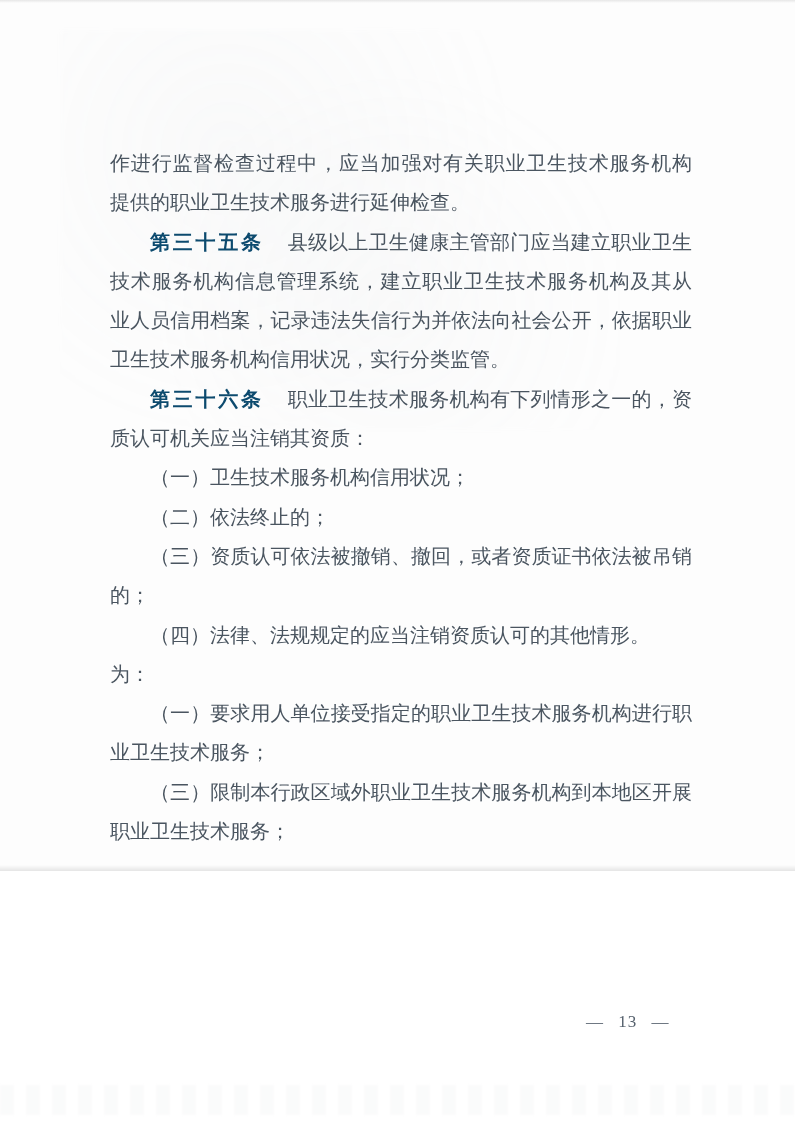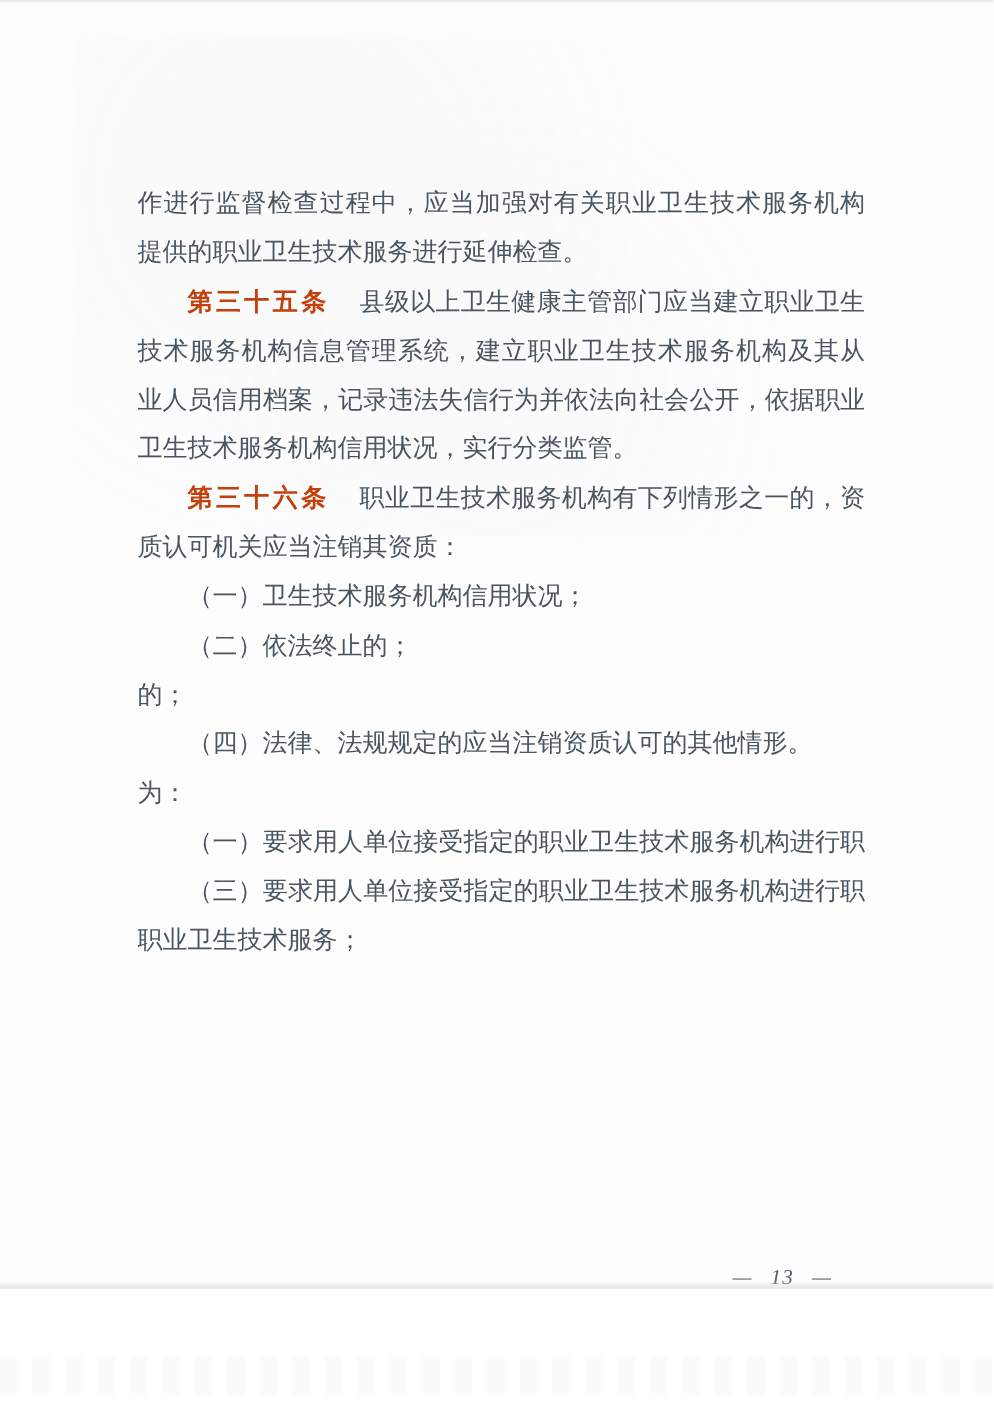--- a/index.html
+++ b/index.html
@@ -6,21 +6,21 @@
     margin: 0;
     padding: 0;
     width: 795px;
     height: 1123px;
     background: #ffffff;
     overflow: hidden;
   }
   .page {
     position: relative;
     width: 795px;
-    height: 1031px;
+    height: 871px;
     background: #fdfdfd;
     font-family: "Liberation Serif", serif;
   }
   
   .edge-top {
     position: absolute;
     top: 0; left: 0;
     width: 100%; height: 3px;
     background: linear-gradient(#e7e7e7, rgba(255,255,255,0));
   }
@@ -67,34 +67,33 @@
   .jf {
     white-space: normal;
     text-align: justify;
     text-align-last: justify;
   }
   .ind {
     text-indent: 2em;
   }
   .b {
     font-weight: bold;
-    color: #c2410c;
+    color: #0c4a6e;
     letter-spacing: 2.5px;
     margin-right: 24px;
   }
   .pagenum {
     position: absolute;
     left: 586px;
     top: 1012px;
     font-size: 17px;
     color: #57626e;
     letter-spacing: 1px;
     word-spacing: 9px;
     white-space: nowrap;
-    font-style: italic;
   }
 </style>
 </head>
 <body>
 
 <div class="page">
 
   <div class="edge-top"></div>
   <div class="noise-a"></div>
   <div class="noise-b"></div>
@@ -103,24 +102,26 @@
     <div class="line jf">作进行监督检查过程中，应当加强对有关职业卫生技术服务机构</div>
     <div class="line">提供的职业卫生技术服务进行延伸检查。</div>
     <div class="line jf ind"><span class="b">第三十五条</span><span>县级以上卫生健康主管部门应当建立职业卫生</span></div>
     <div class="line jf">技术服务机构信息管理系统，建立职业卫生技术服务机构及其从</div>
     <div class="line jf">业人员信用档案，记录违法失信行为并依法向社会公开，依据职业</div>
     <div class="line">卫生技术服务机构信用状况，实行分类监管。</div>
     <div class="line jf ind"><span class="b">第三十六条</span><span>职业卫生技术服务机构有下列情形之一的，资</span></div>
     <div class="line">质认可机关应当注销其资质：</div>
     <div class="line ind">（一）卫生技术服务机构信用状况；</div>
     <div class="line ind">（二）依法终止的；</div>
+    <div class="line jf ind">（三）资质认可依法被撤销、撤回，或者资质证书依法被吊销</div>
     <div class="line">的；</div>
     <div class="line ind">（四）法律、法规规定的应当注销资质认可的其他情形。</div>
     <div class="line">为：</div>
     <div class="line jf ind">（一）要求用人单位接受指定的职业卫生技术服务机构进行职</div>
-    <div class="line jf ind">（三）要求用人单位接受指定的职业卫生技术服务机构进行职</div>
+    <div class="line">业卫生技术服务；</div>
+    <div class="line jf ind">（三）限制本行政区域外职业卫生技术服务机构到本地区开展</div>
     <div class="line">职业卫生技术服务；</div>
   </div>
 
   <div class="pagenum">— 13 —</div>
 
   <div class="edge-bottom"></div>
 </div>
 
 </body></html>

